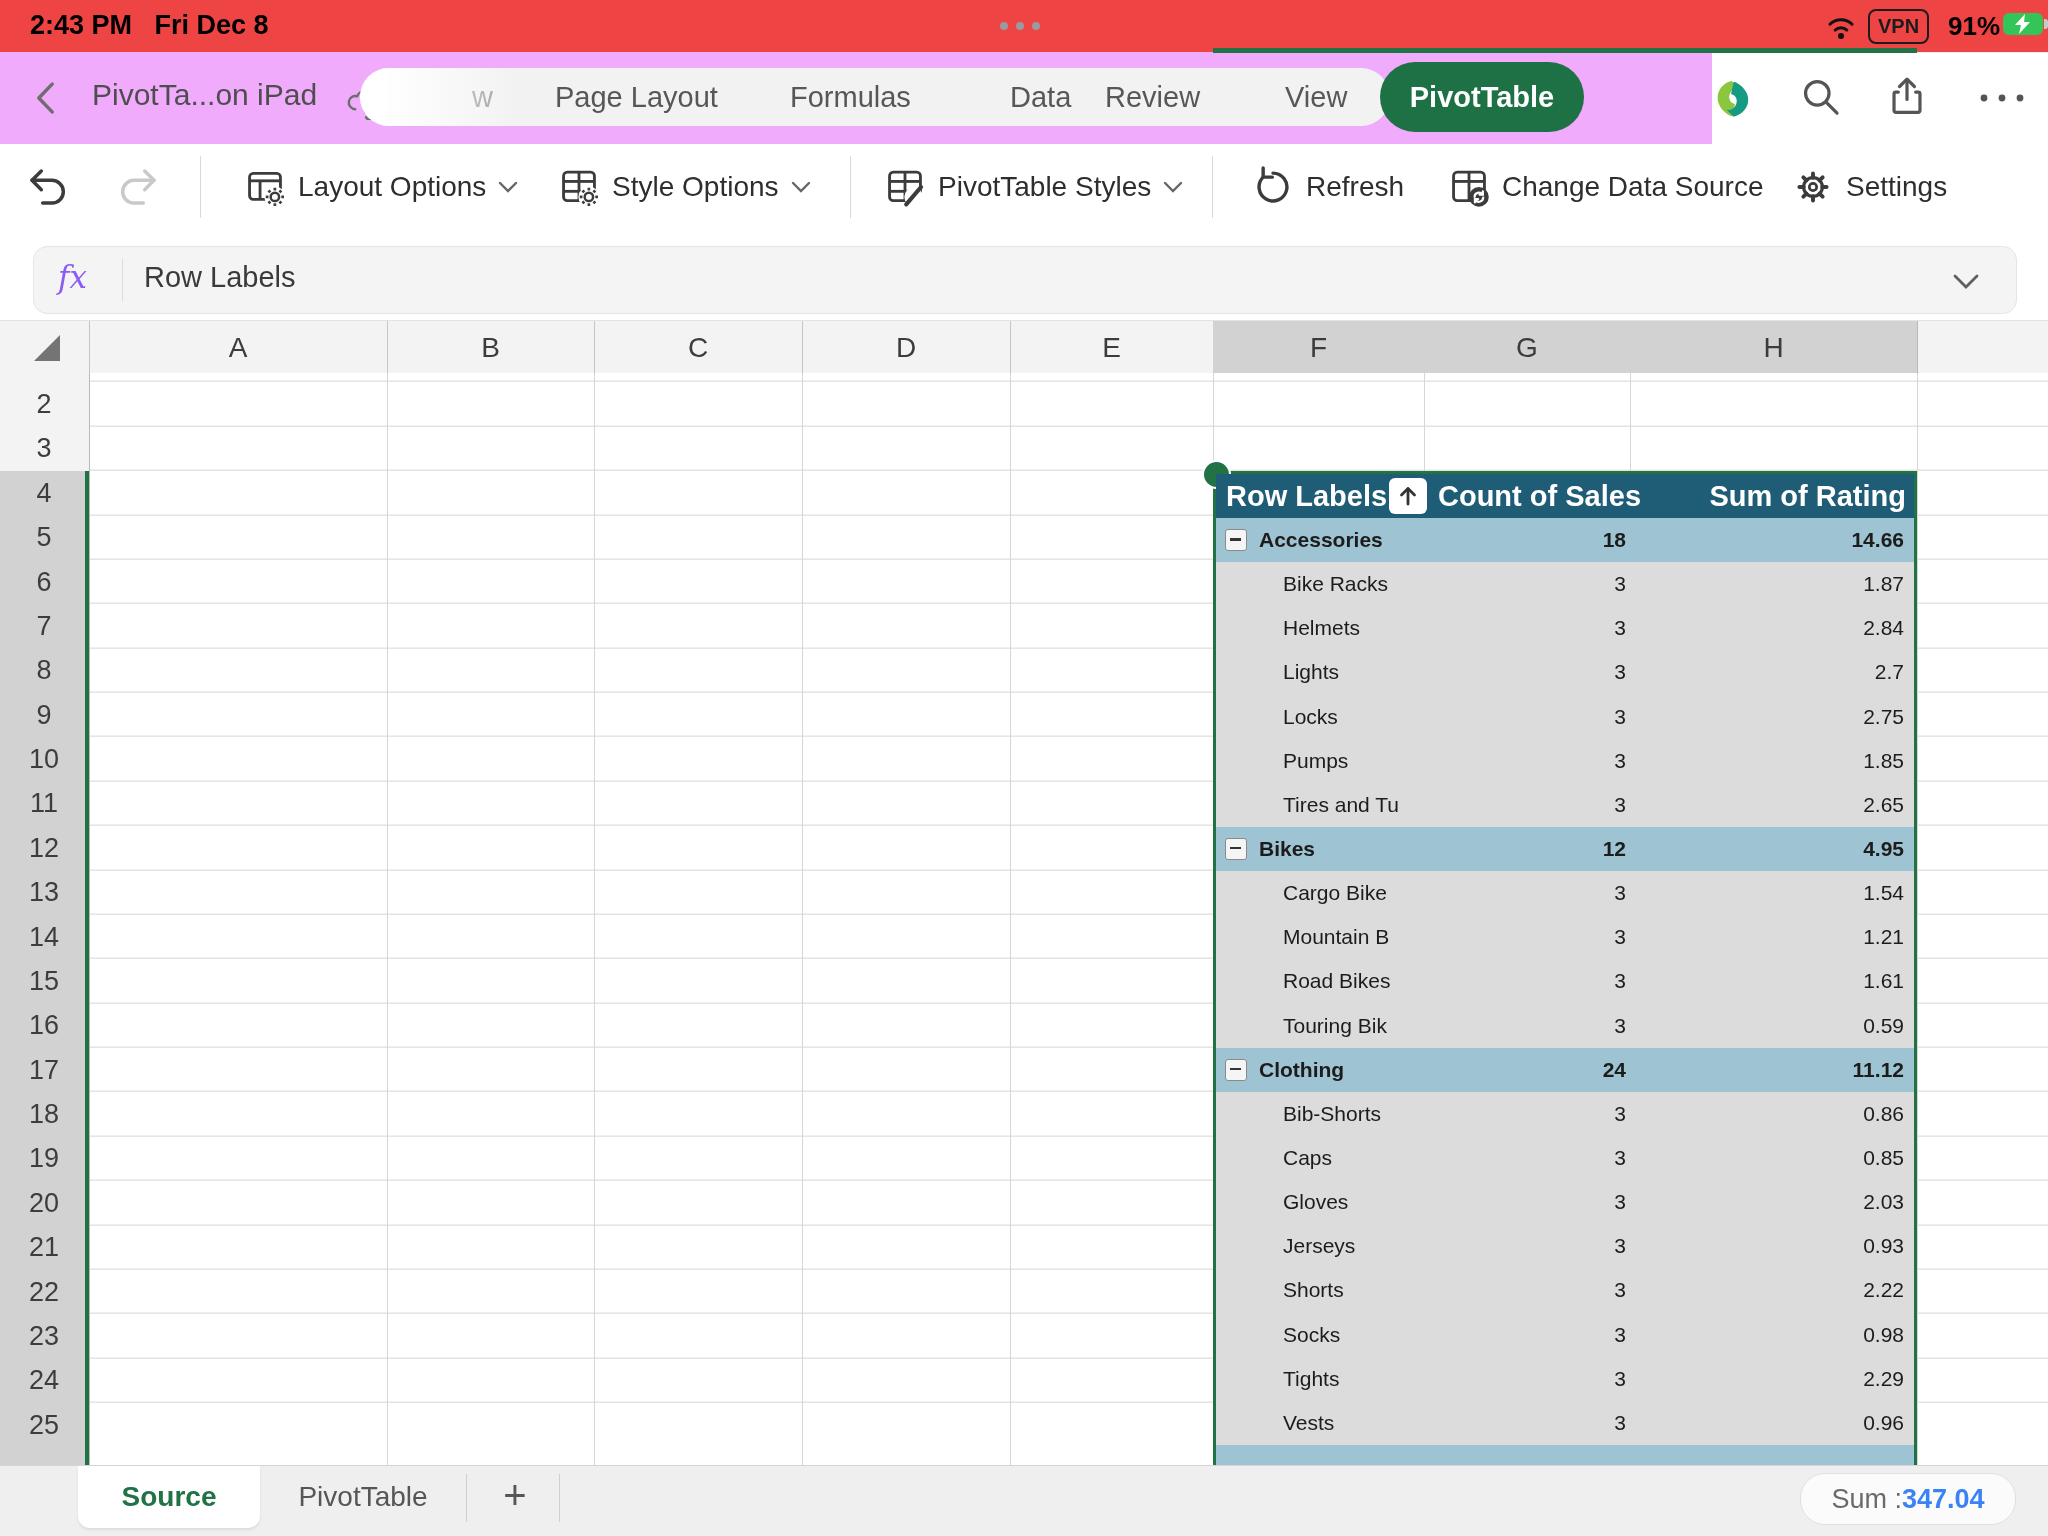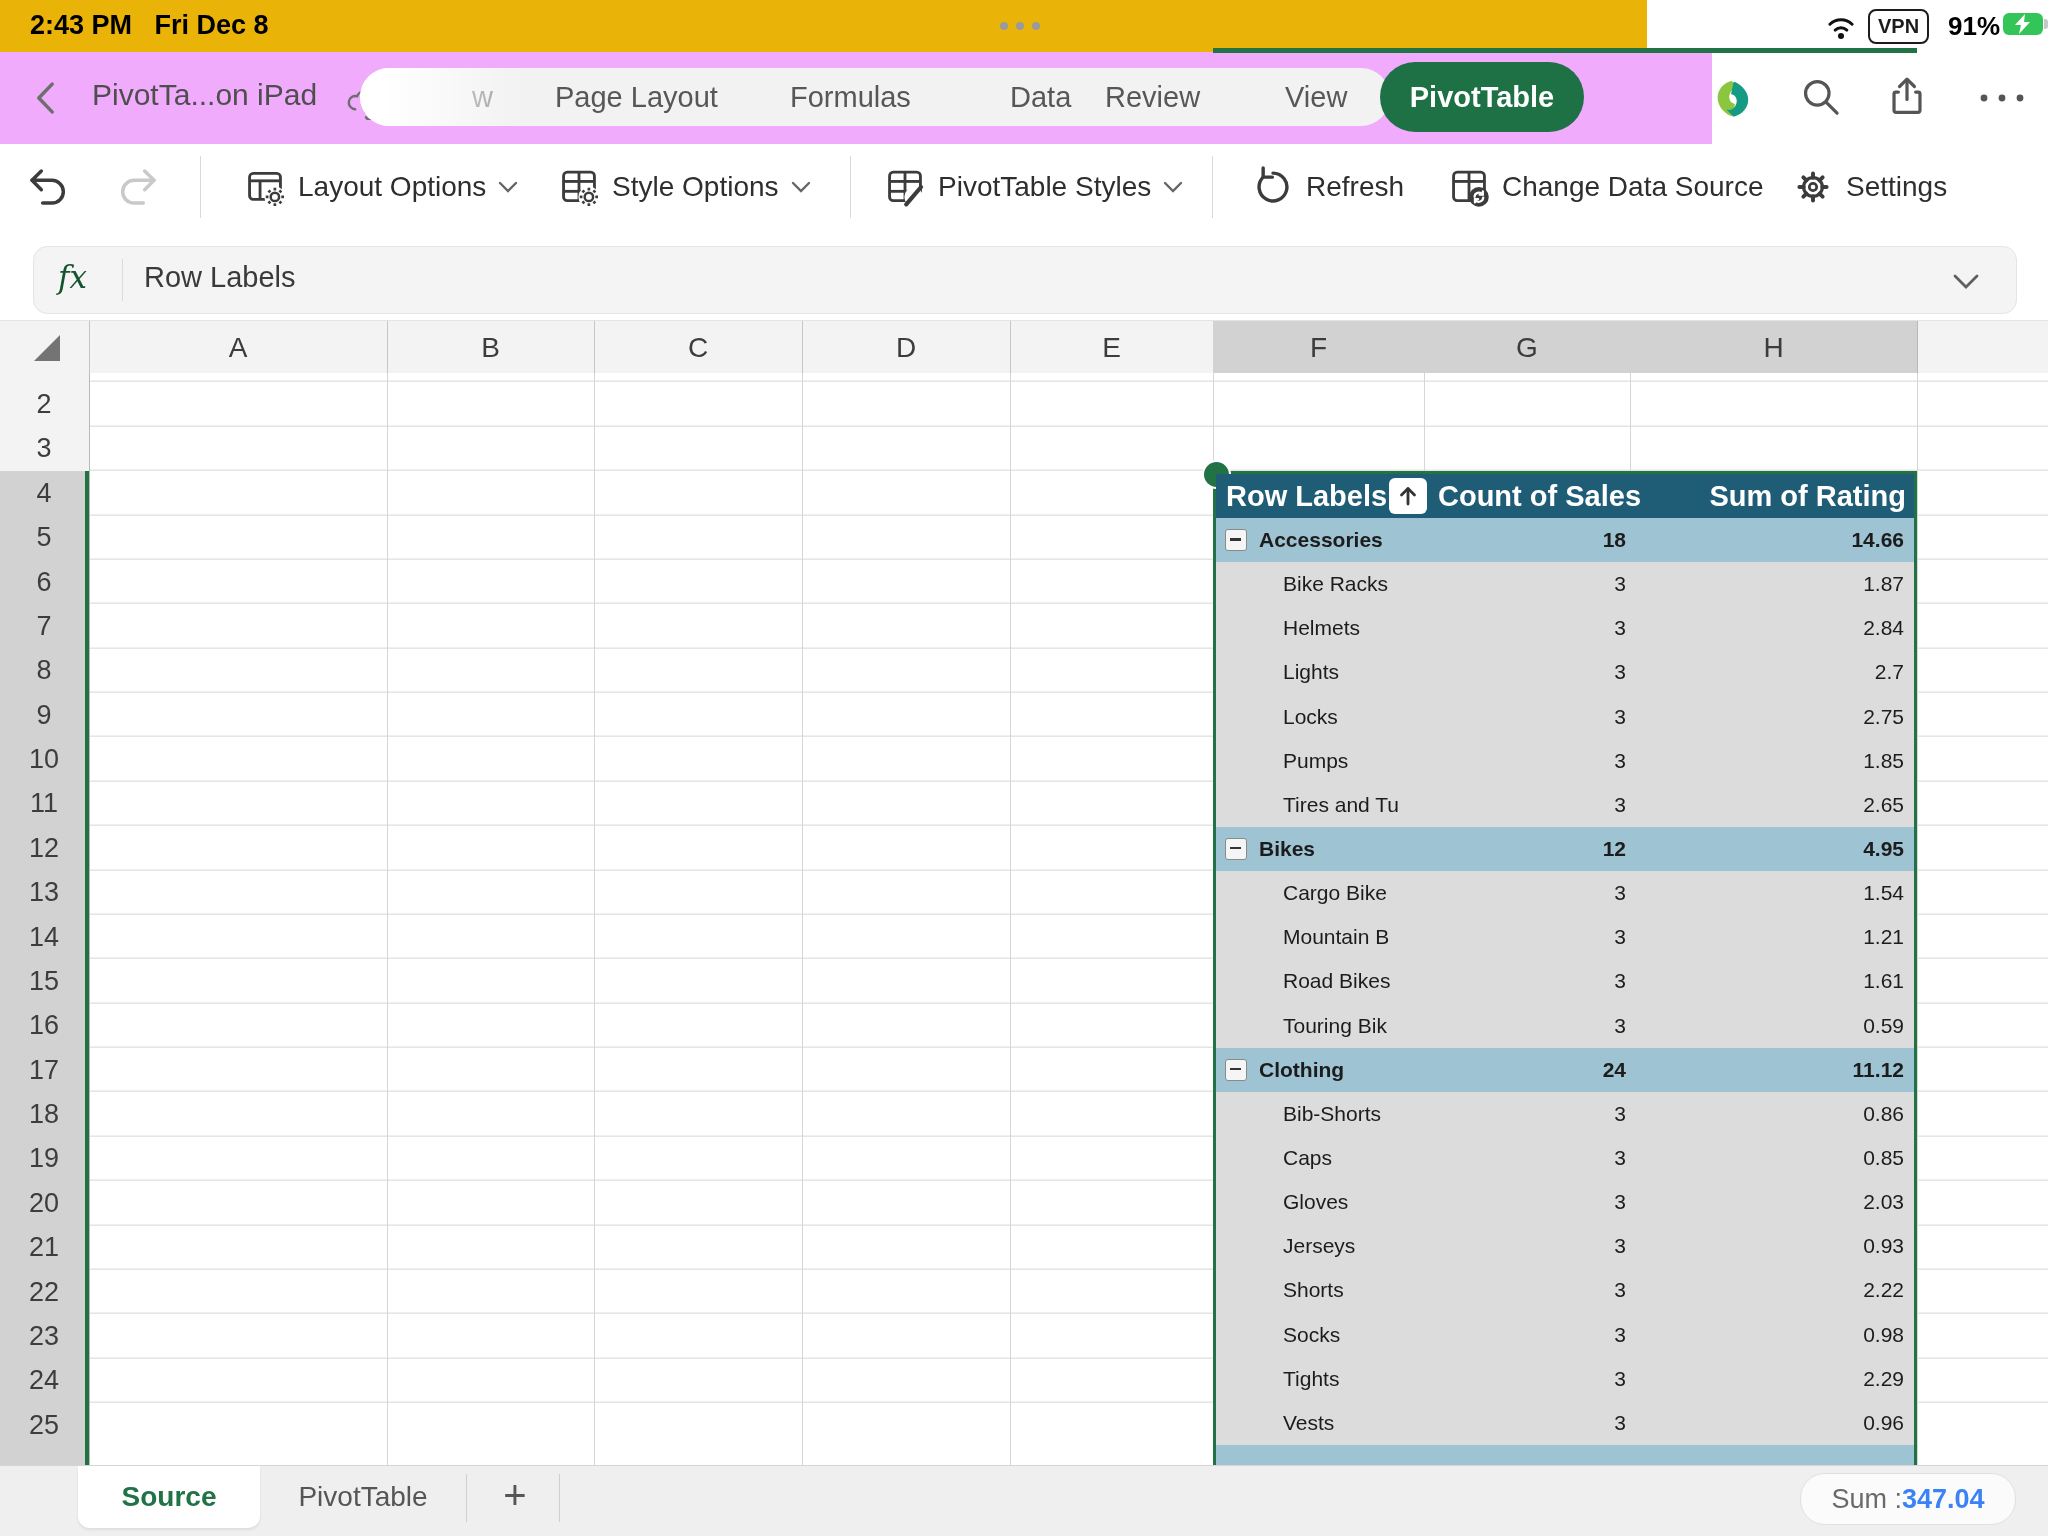--- a/index.html
+++ b/index.html
@@ -2,21 +2,21 @@
 <html><head>
 <meta charset="utf-8">
 <style>
   html,body{margin:0;padding:0;background:#e9e9e9;}
   .screen{position:relative;width:2048px;height:1536px;background:#ffffff;overflow:hidden;
           font-family:"Liberation Sans","DejaVu Sans",sans-serif;color:#222;}
   .abs{position:absolute;}
   .nw{white-space:nowrap;}
 
   
-  .statusbar{position:absolute;left:0;top:0;width:1647px;height:52px;background:#eab308;
+  .statusbar{position:absolute;left:0;top:0;width:2048px;height:52px;background:#ef4444;
              border-bottom:1px solid #ececec;}
   .st-time{position:absolute;left:30px;top:10px;font-size:27px;font-weight:600;color:#000;}
   .st-dots{position:absolute;left:1000px;top:22px;display:flex;gap:8px;}
   .st-dots i{width:8px;height:8px;border-radius:50%;background:#9a9a9e;}
   .vpn-badge{position:absolute;left:1868px;top:9px;border:2.5px solid #1c1c1e;border-radius:8px;
              font-size:20px;font-weight:700;color:#1c1c1e;padding:4px 8px;}
   .st-batt-pct{position:absolute;left:1948px;top:11px;font-size:26px;font-weight:600;color:#000;}
   .battery{position:absolute;left:2003px;top:13px;width:40px;height:22px;background:#33c558;
            border-radius:6px;}
   .battery:after{content:"";position:absolute;right:-5px;top:6px;width:4px;height:10px;
@@ -38,21 +38,21 @@
   
   .toolbar{position:absolute;left:0;top:144px;width:2048px;height:86px;background:#fff;}
   .tool{position:absolute;top:0;height:86px;display:flex;align-items:center;gap:12px;
         font-size:28px;color:#2e2e2e;}
   .tsep{position:absolute;top:12px;width:1px;height:62px;background:#d9d9d9;}
 
   
   .fbar{position:absolute;left:33px;top:246px;width:1982px;height:66px;background:#f4f4f4;
         border:1px solid #e5e5e5;border-radius:14px;}
   .fx{position:absolute;left:24px;top:12px;font-family:"DejaVu Serif",serif;font-style:italic;
-      font-size:31px;color:#14532d;}
+      font-size:31px;color:#8b5cf6;}
   .fsep{position:absolute;left:88px;top:12px;width:1px;height:42px;background:#dcdcdc;}
   .fval{position:absolute;left:110px;top:14px;font-size:29px;color:#3a3a3a;}
 
   
   .colheaders{position:absolute;left:0;top:320px;width:2048px;height:53px;background:#f3f3f3;
               border-top:1px solid #e3e3e3;border-bottom:1px solid #adadad;}
   .corner{position:absolute;left:0;top:0;width:89px;height:53px;border-right:1px solid #c3c3c3;}
   .corner-tri{position:absolute;left:34px;top:14px;width:0;height:0;
               border-left:26px solid transparent;border-bottom:26px solid #747474;}
   .colcell{position:absolute;top:0;height:53px;border-right:1px solid #c6c6c6;text-align:center;

